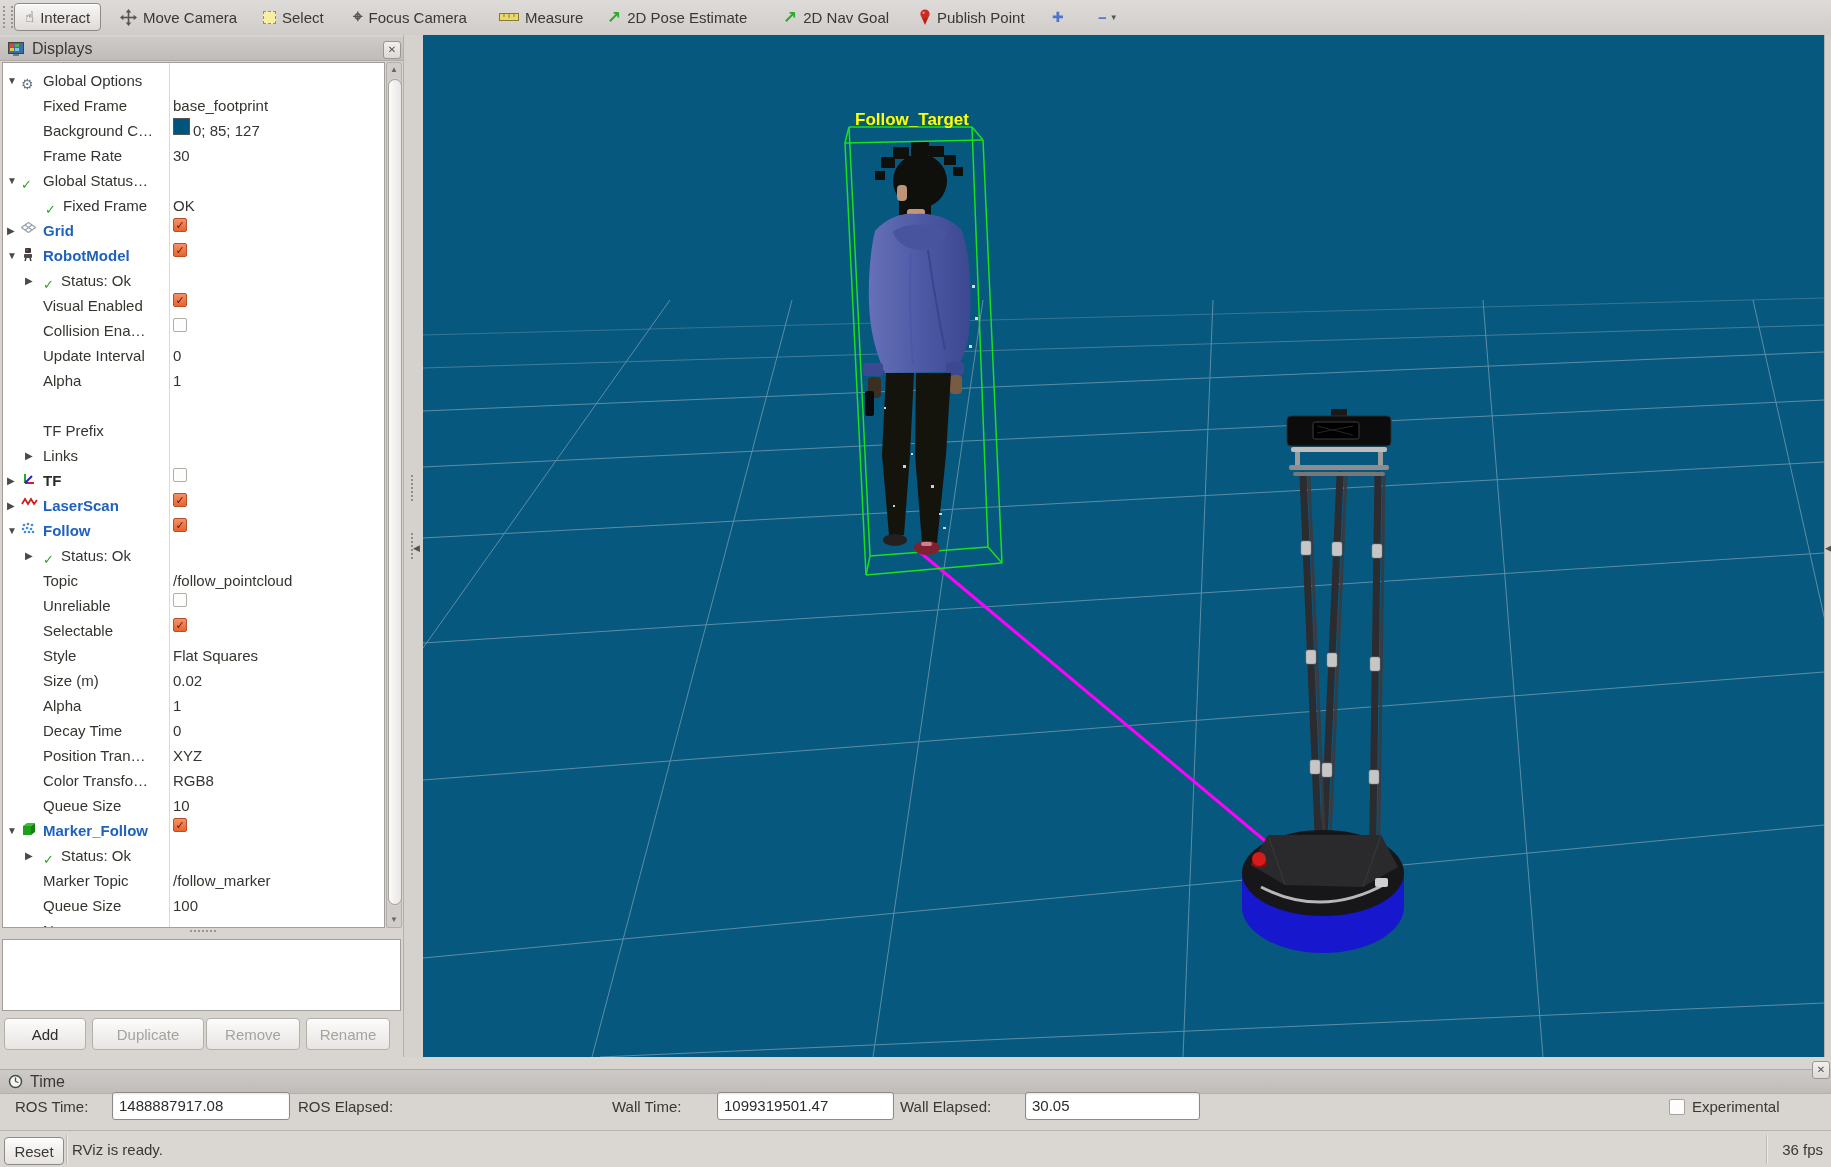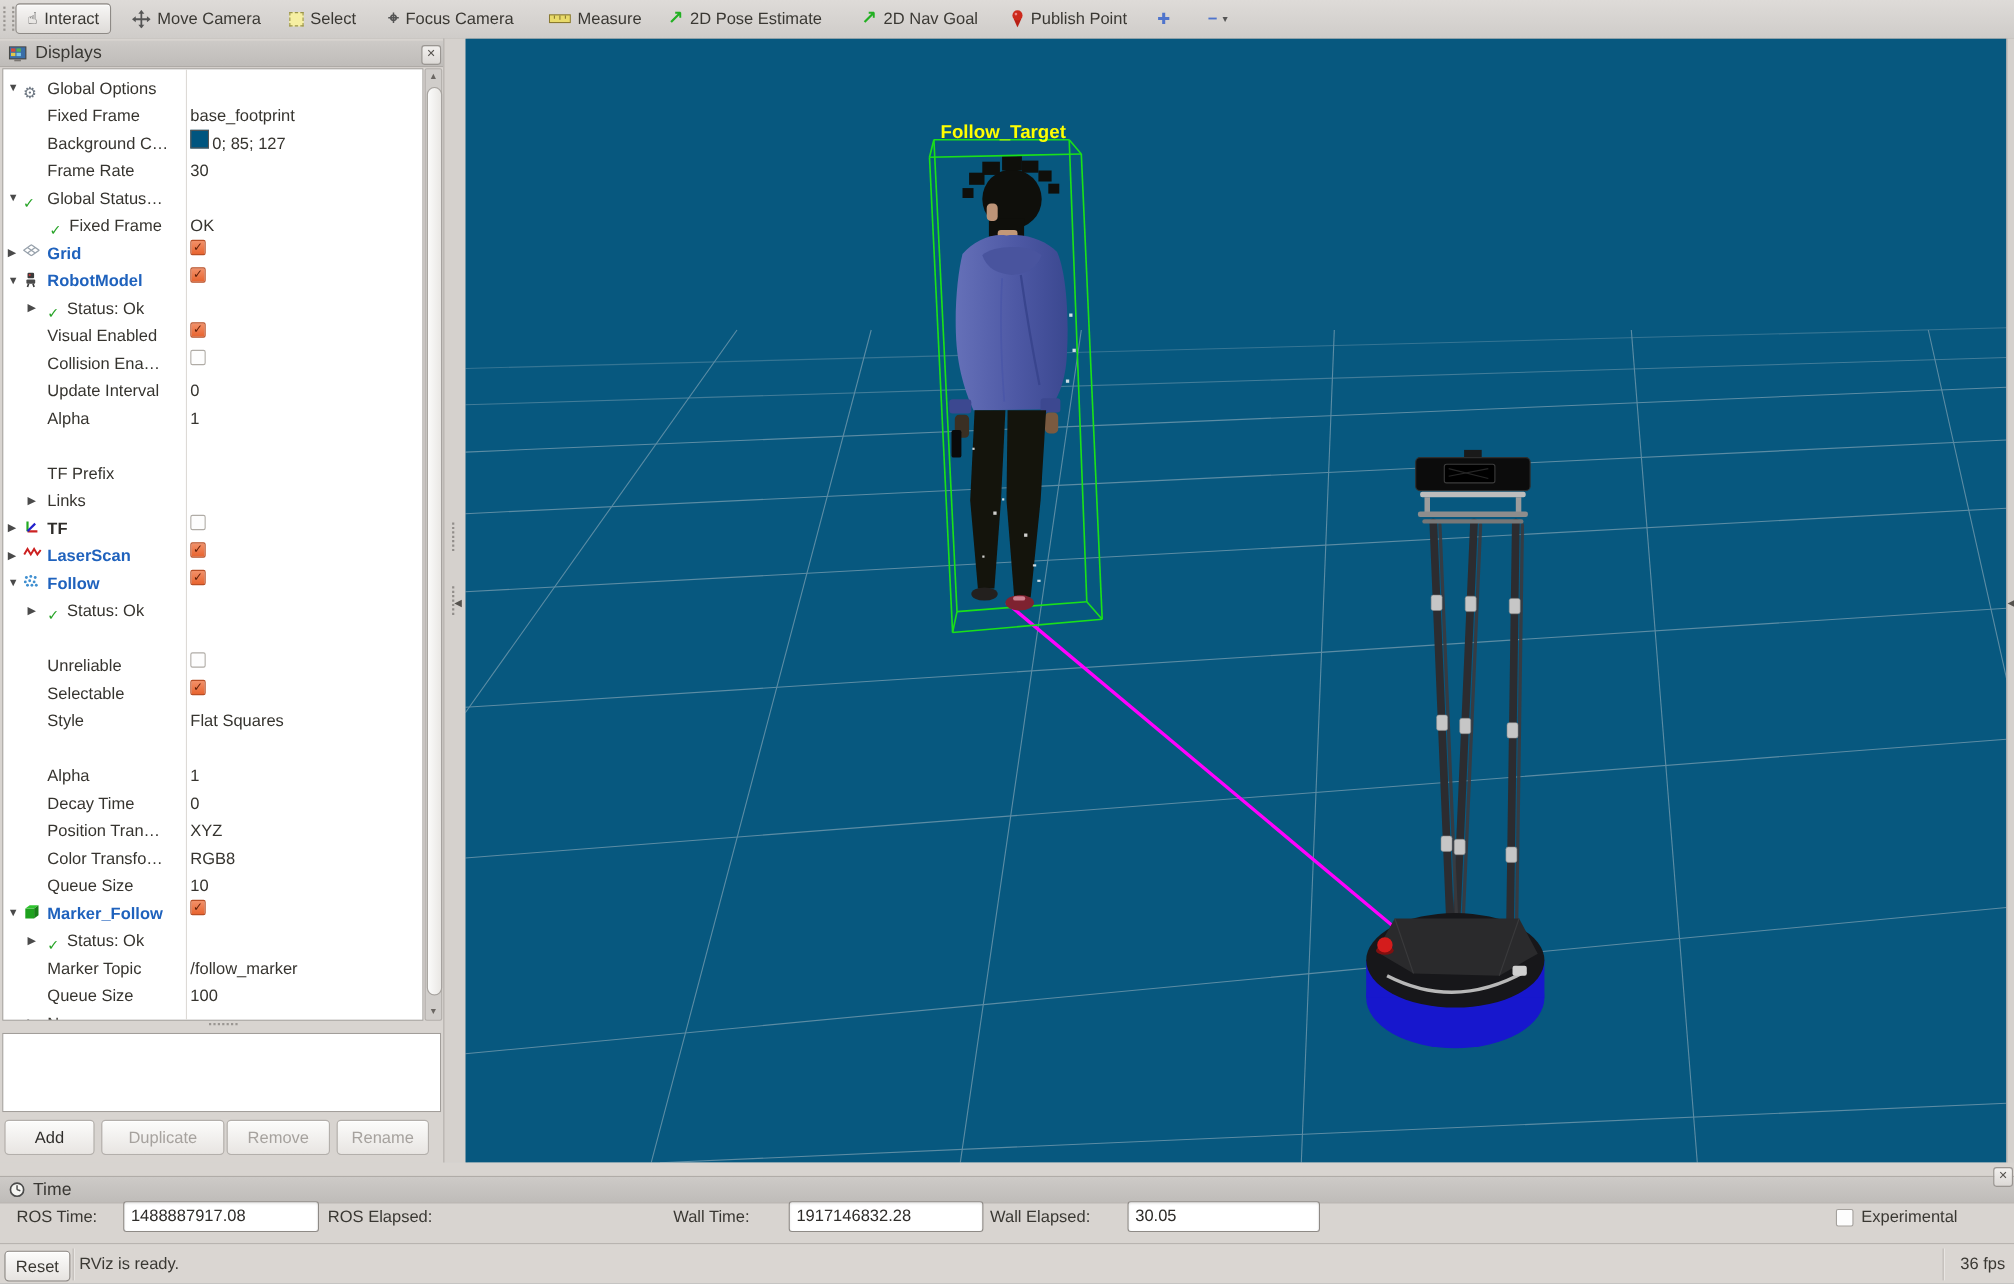--- a/index.html
+++ b/index.html
@@ -302,31 +302,39 @@
             </svg>
           </span>
           <span class="tlabel on" style="left: 40px;">Follow</span>
           <span class="cbox c">✓</span>
         </div>
         <div class="trow" style="top: 480px;">
           <span class="tarrow" style="left: 22px;">▶</span>
           <span class="ico" style="color: rgb(40, 164, 40); font-size: 13px; font-weight: bold; position: absolute; left: 40px; top: 4px;">✓</span>
           <span class="tlabel" style="left: 58px;">Status: Ok</span>
         </div>
+        <div class="trow" style="top: 505px;">
+          <span class="tlabel" style="left: 40px;">Topic</span>
+          <span class="tval">/follow_pointcloud</span>
+        </div>
         <div class="trow" style="top: 530px;">
           <span class="tlabel" style="left: 40px;">Unreliable</span>
           <span class="cbox u"></span>
         </div>
         <div class="trow" style="top: 555px;">
           <span class="tlabel" style="left: 40px;">Selectable</span>
           <span class="cbox c">✓</span>
         </div>
         <div class="trow" style="top: 580px;">
           <span class="tlabel" style="left: 40px;">Style</span>
           <span class="tval">Flat Squares</span>
+        </div>
+        <div class="trow" style="top: 605px;">
+          <span class="tlabel" style="left: 40px;">Size (m)</span>
+          <span class="tval">0.02</span>
         </div>
         <div class="trow" style="top: 630px;">
           <span class="tlabel" style="left: 40px;">Alpha</span>
           <span class="tval">1</span>
         </div>
         <div class="trow" style="top: 655px;">
           <span class="tlabel" style="left: 40px;">Decay Time</span>
           <span class="tval">0</span>
         </div>
         <div class="trow" style="top: 680px;">
@@ -556,21 +564,21 @@
       </span>
       <span>Time</span>
     </div>
     <div class="xbtn" style="left:1812px;top:4px;">✕</div>
     <div id="time-fields">
         <div class="tfield" style="left: 15px;">ROS Time:</div>
         <div class="tinput" style="left: 112px; width: 178px;">1488887917.08</div>
         <div class="tfield" style="left: 298px;">ROS Elapsed:</div>
         <div class="tinput" style="left: 422px; width: 180px; margin-top: 39px;">30.11</div>
         <div class="tfield" style="left: 612px; text-align: center;">Wall Time:</div>
-        <div class="tinput" style="left: 717px; width: 177px;">1917146832.28</div>
+        <div class="tinput" style="left: 717px; width: 177px;">1099319501.47</div>
         <div class="tfield" style="left: 900px;">Wall Elapsed:</div>
         <div class="tinput" style="left: 1025px; width: 175px;">30.05</div>
       </div>
     <div id="experimental" style="left:1669px;">
       <span class="cb"></span>
       <span>Experimental</span>
     </div>
   </div>
 
   <div id="statusbar">

